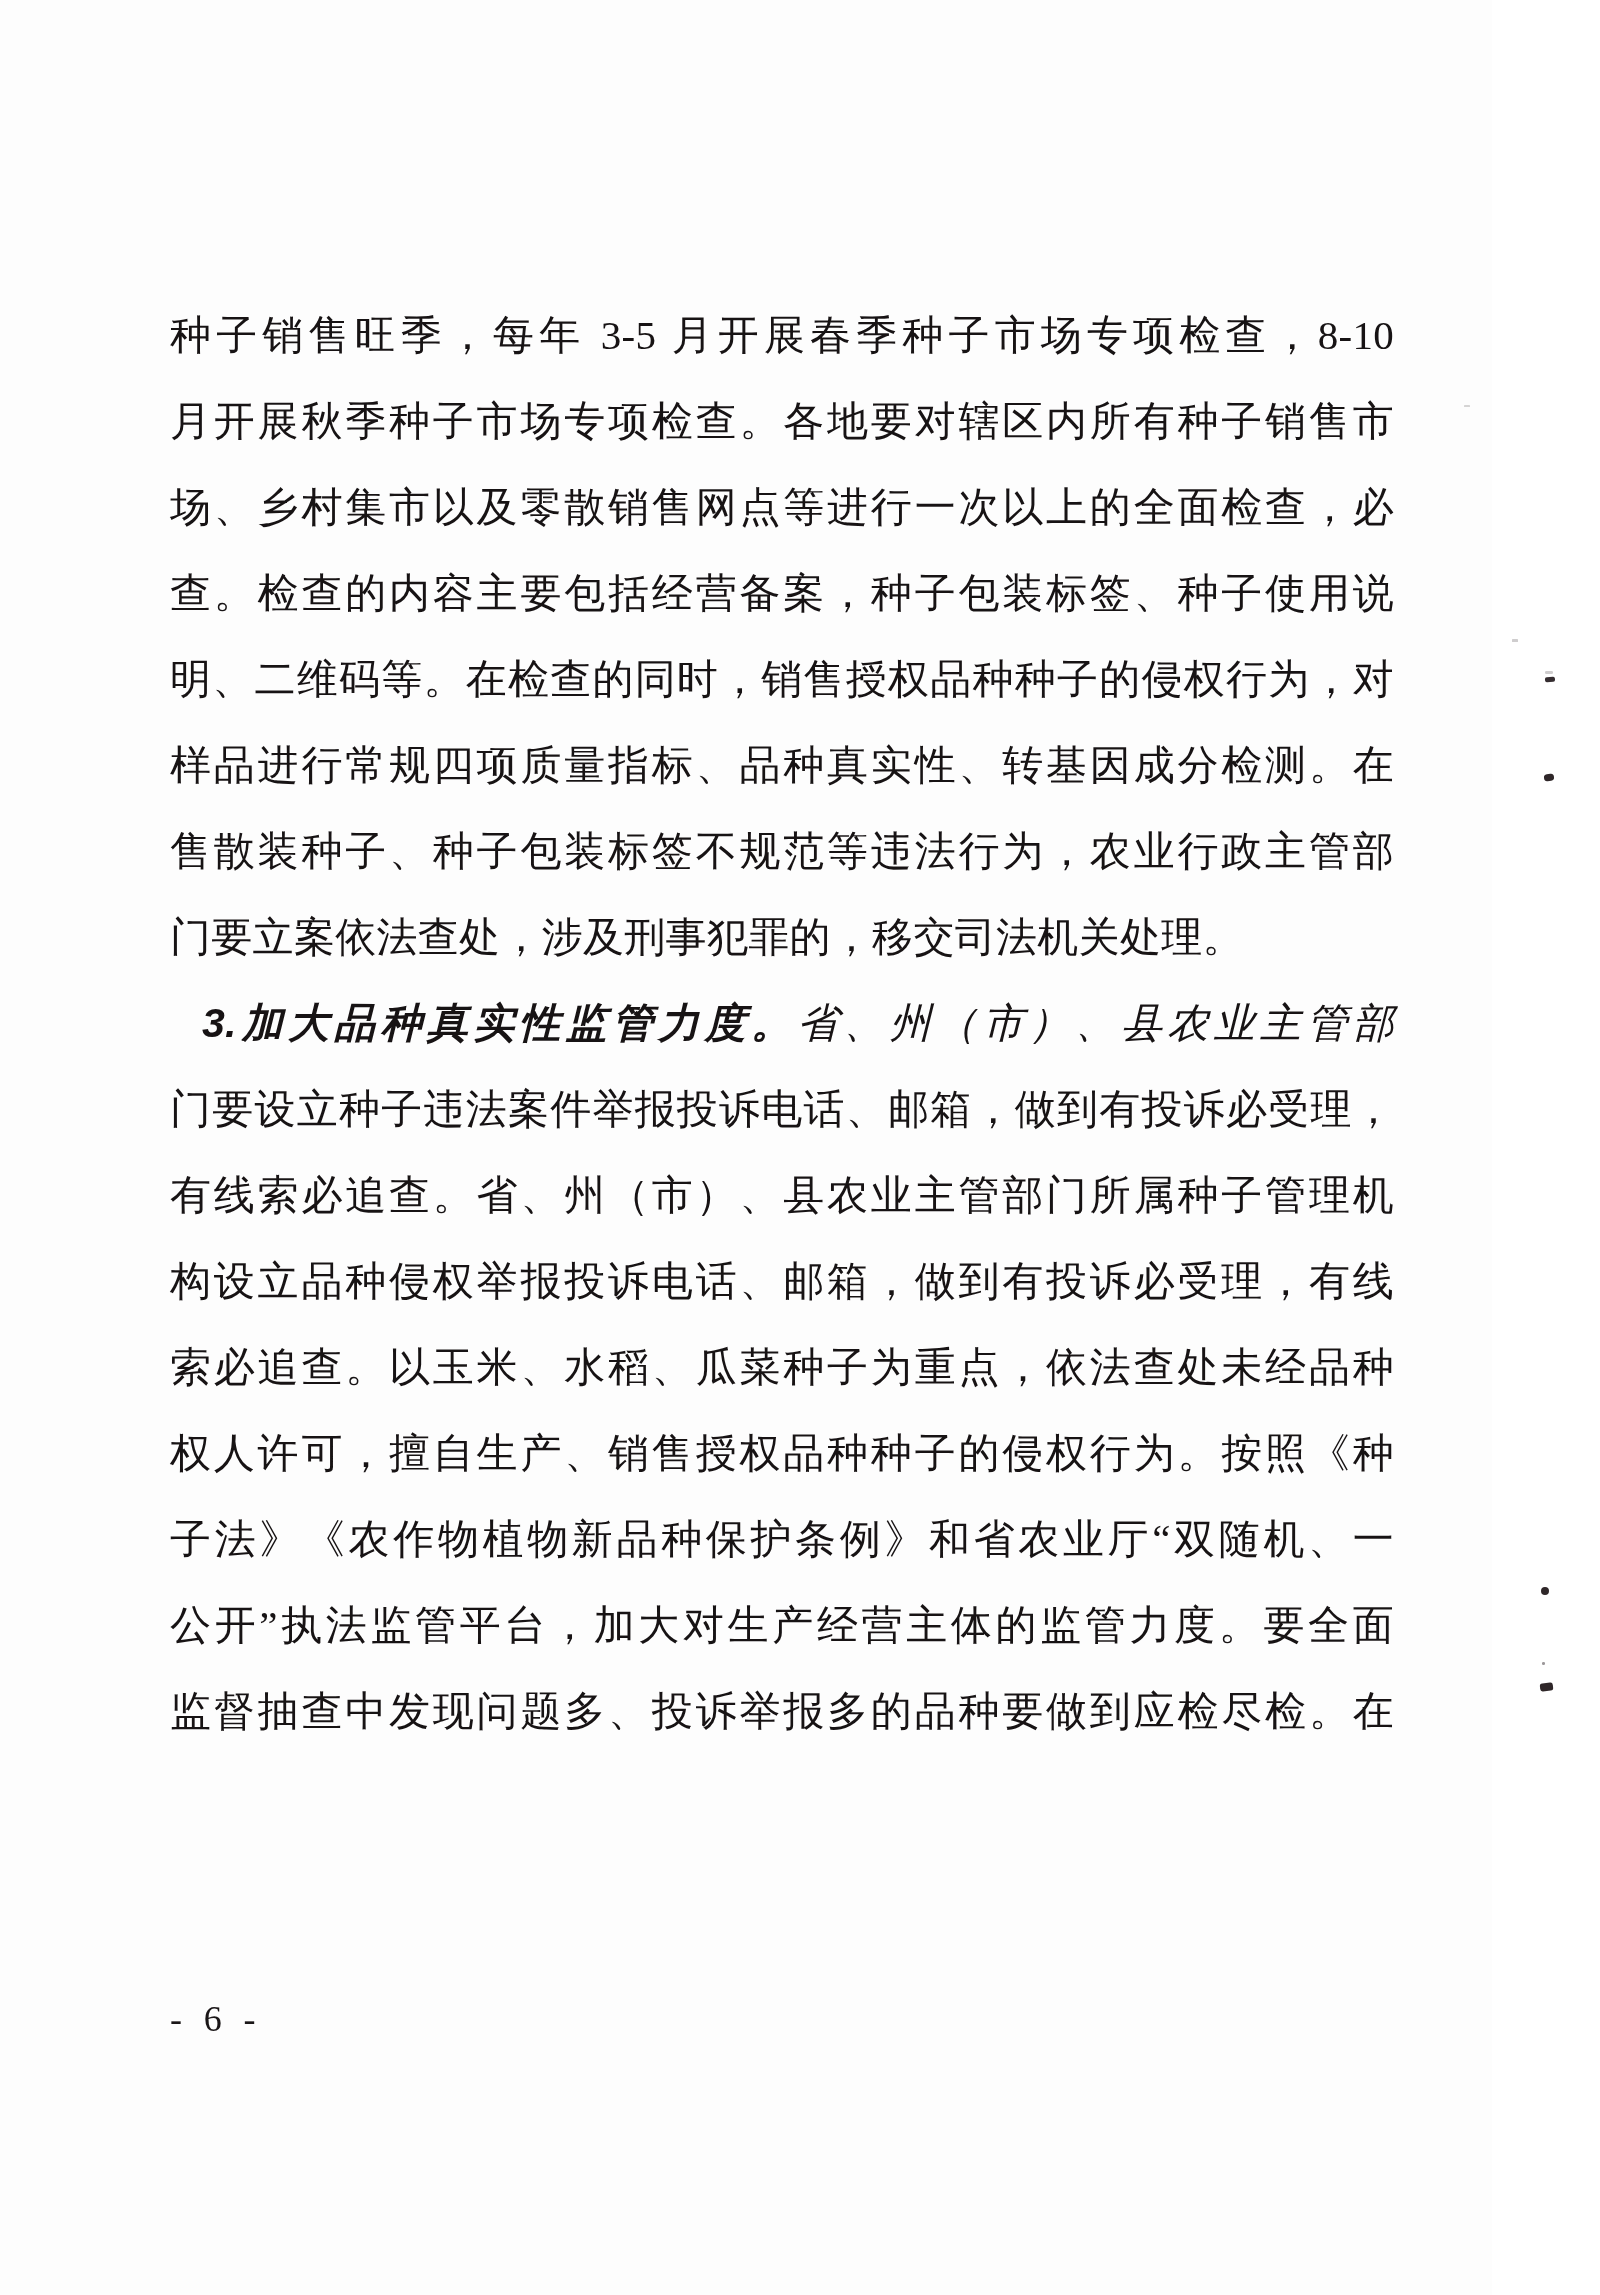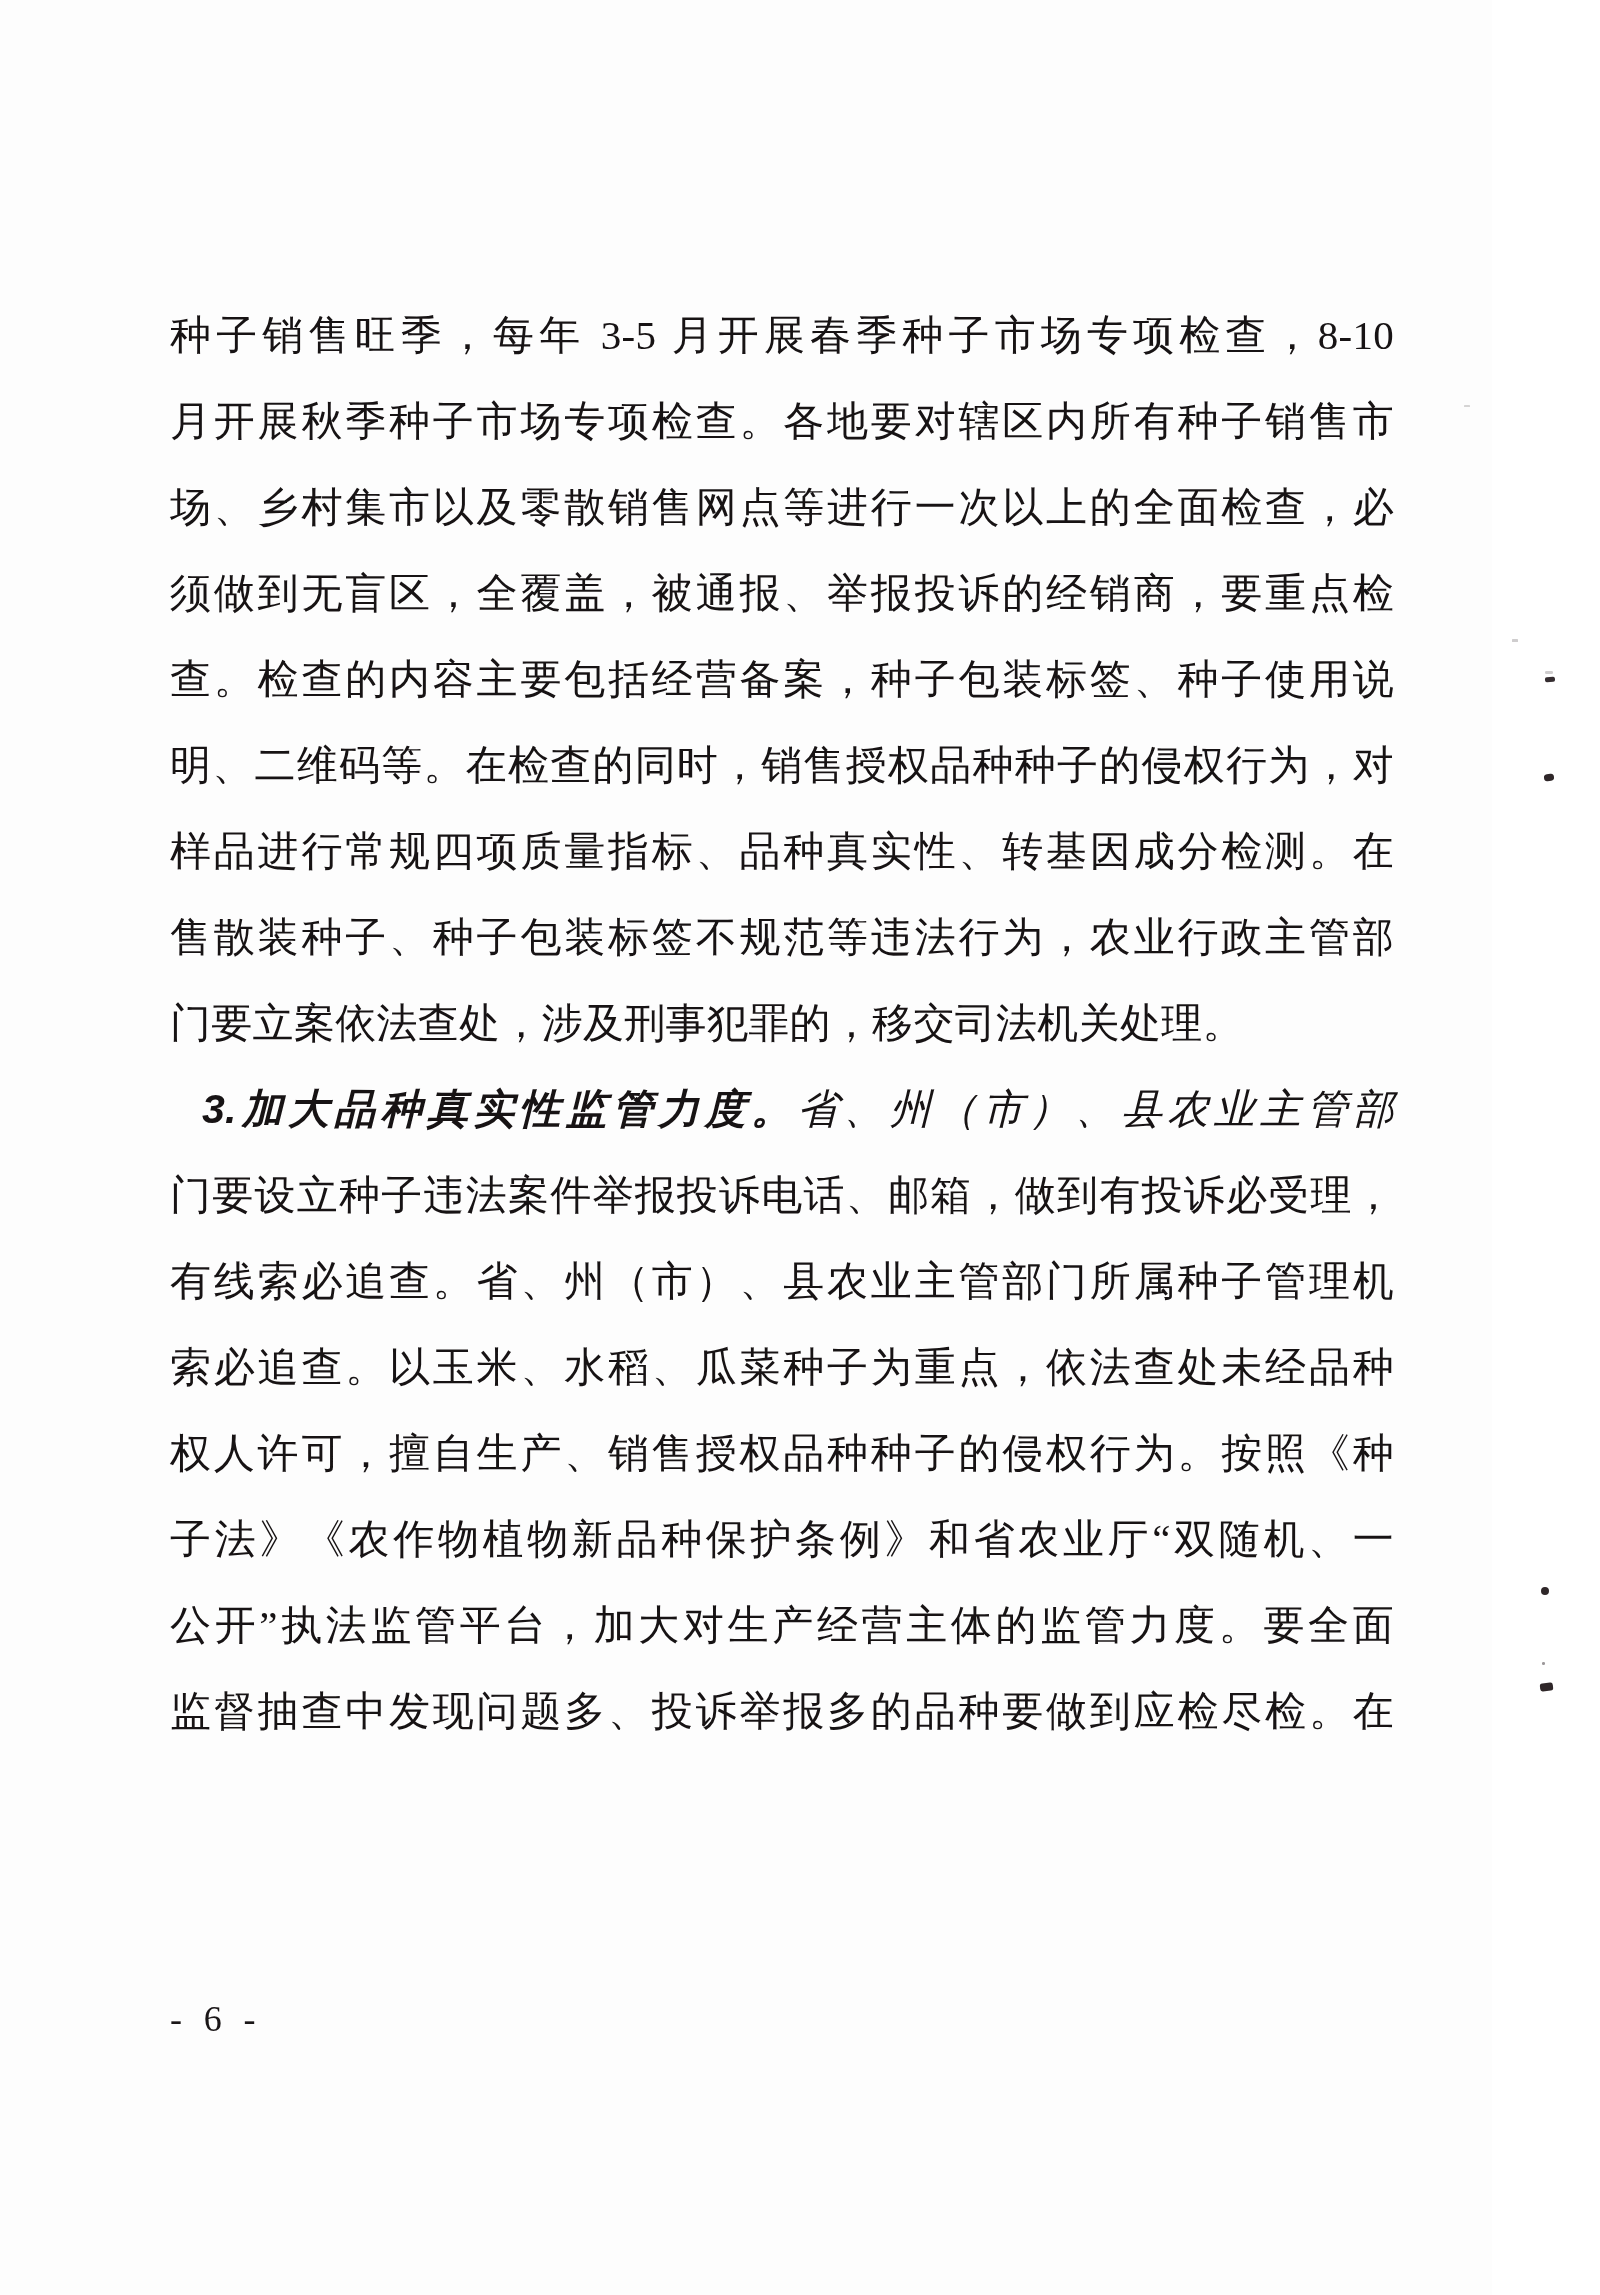--- a/index.html
+++ b/index.html
@@ -66,29 +66,29 @@
   }
 </style>
 </head>
 <body>
 
 <div class="page">
   <div class="text-block" id="body-text">
       <div class="line"><span>种子销售旺季，每年 3-5 月开展春季种子市场专项检查，8-10</span></div>
       <div class="line"><span>月开展秋季种子市场专项检查。各地要对辖区内所有种子销售市</span></div>
       <div class="line"><span>场、乡村集市以及零散销售网点等进行一次以上的全面检查，必</span></div>
-      <div class="line"><span>须做到无盲区，全覆盖，被通报、举报投诉的经销商，要重点检</span></div>
       <div class="line"><span>查。检查的内容主要包括经营备案，种子包装标签、种子使用说</span></div>
       <div class="line"><span>明、二维码等。在检查的同时，销售授权品种种子的侵权行为，对</span></div>
       <div class="line"><span>样品进行常规四项质量指标、品种真实性、转基因成分检测。在</span></div>
       <div class="line"><span>售散装种子、种子包装标签不规范等违法行为，农业行政主管部</span></div>
       <div class="line no-just"><span>门要立案依法查处，涉及刑事犯罪的，移交司法机关处理。</span></div>
       <div class="line indent"><span class="bold-lead">3.加大品种真实性监管力度。</span><span>省、州（市）、县农业主管部</span></div>
       <div class="line"><span>门要设立种子违法案件举报投诉电话、邮箱，做到有投诉必受理，</span></div>
       <div class="line"><span>有线索必追查。省、州（市）、县农业主管部门所属种子管理机</span></div>
+      <div class="line"><span>构设立品种侵权举报投诉电话、邮箱，做到有投诉必受理，有线</span></div>
       <div class="line"><span>索必追查。以玉米、水稻、瓜菜种子为重点，依法查处未经品种</span></div>
       <div class="line"><span>权人许可，擅自生产、销售授权品种种子的侵权行为。按照《种</span></div>
       <div class="line"><span>子法》《农作物植物新品种保护条例》和省农业厅“双随机、一</span></div>
       <div class="line"><span>公开”执法监管平台，加大对生产经营主体的监管力度。要全面</span></div>
       <div class="line"><span>监督抽查中发现问题多、投诉举报多的品种要做到应检尽检。在</span></div>
     </div>
   <div class="page-number">- 6 -</div>
   <div id="artifacts">
       <div class="speck" style="left: 1545px; top: 671px; width: 8.4px; height: 2.6px; border-radius: 1.3px; opacity: 0.22; transform: rotate(0deg);"></div>
       <div class="speck" style="left: 1545px; top: 677px; width: 9.7px; height: 5.2px; border-radius: 1.9px; opacity: 0.92; transform: rotate(-4deg);"></div>

